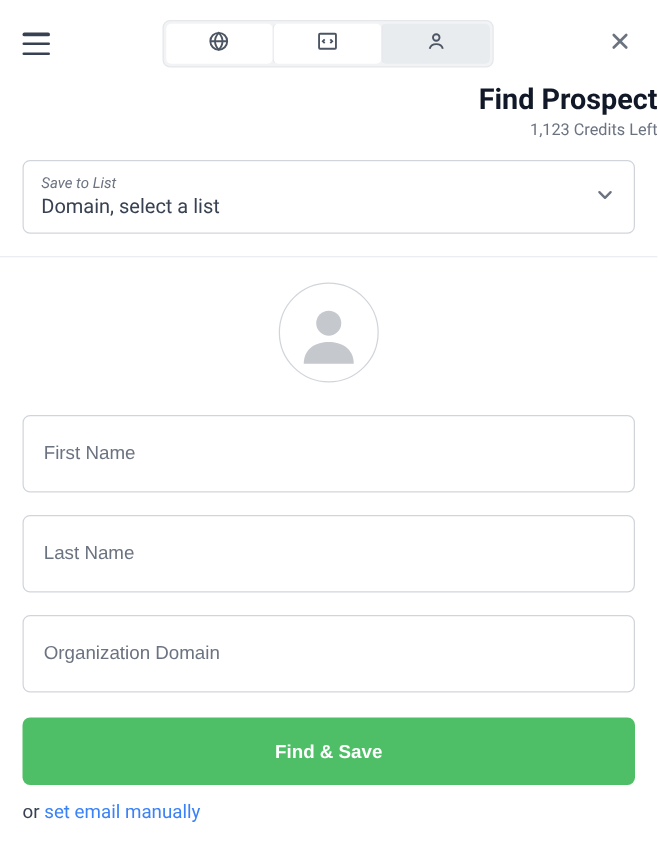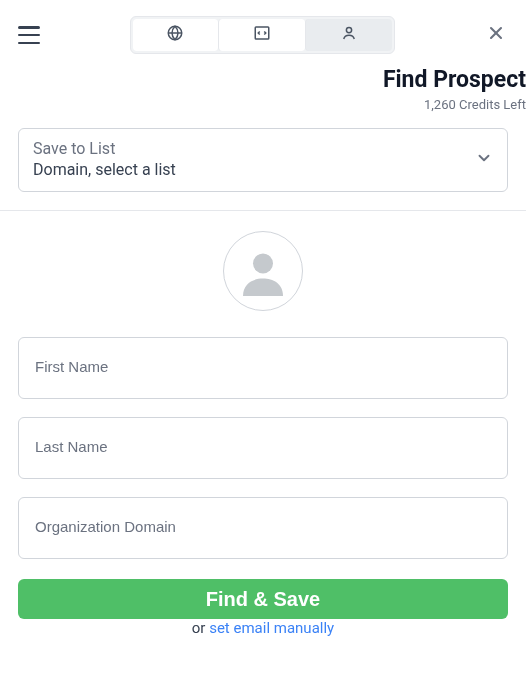--- a/index.html
+++ b/index.html
@@ -34,40 +34,40 @@
   .seg-btn.active { background:#e9ecef; }
   .close-btn { cursor:pointer; color:#6b7280; display:flex; align-items:center; justify-content:center; width:24px; height:24px;}
   .title-block { text-align:right; margin-top:2px; }
   .title { font-size:23px; font-weight:700; color:#111827; }
   .sub { font-size:13px; color:#6b7280; margin-top:4px; }
   .select-wrap { padding:16px 18px 18px 18px; }
   .select-box {
     border:1px solid #d1d5db; border-radius:6px; padding:10px 14px 12px 14px; position:relative; cursor:pointer;
     background:#fff;
   }
-  .select-label { font-size:16px; color:#6b7280; }
+  .select-label { font-size:12px; color:#6b7280;font-style:italic; }
   .select-value { font-size:16px; color:#374151; margin-top:2px; }
   .chevron { position:absolute; right:14px; top:50%; transform:translateY(-50%); color:#6b7280; }
   .divider { height:1px; background:#e5e7eb; width:100%; box-shadow: 0 1px 0 rgba(0,0,0,0.02);}
   .form-area { padding: 20px 18px 10px 18px; background:#fff; }
   .avatar {
     width:80px; height:80px; border-radius:50%; border:1px solid #d1d5db; margin:0 auto 26px auto;
     display:flex; align-items:center; justify-content:center; position:relative; overflow:hidden;
   }
   .avatar svg { fill:#c5c9cd; }
   .input {
-    width:100%; border:1px solid #d1d5db; border-radius:6px; height:62px; padding:0 16px; font-size:11px;
+    width:100%; border:1px solid #d1d5db; border-radius:6px; height:62px; padding:0 16px; font-size:16px;
     margin-bottom:18px; color:#374151; outline:none; background:#fff;
   }
   .input::placeholder { color:#6b7280; font-size:15px; }
   .primary-btn {
-    width:100%; height:40px; background:#4fbf67; color:#fff; border:none; border-radius:6px;
-    font-size:20px; font-weight:600; cursor:pointer; margin-top:2px;
+    width:100%; height:54px; background:#4fbf67; color:#fff; border:none; border-radius:6px;
+    font-size:15px; font-weight:600; cursor:pointer; margin-top:2px;
   }
-  .or-line { text-align:center; font-size:15px; color:#374151; margin-top:0; }
+  .or-line { font-size:15px; color:#374151; margin-top:12px; }
   .or-line a { color:#3b82f6; text-decoration:none; cursor:pointer; }
 </style>
 </head>
 <body>
 
 <div class="topbar">
   <div class="hamburger">
     <span></span>
       <span></span>
       <span></span>
@@ -105,21 +105,21 @@
       <svg width="20" height="20" viewBox="0 0 24 24" fill="none" stroke="#6b7280" stroke-width="2.5" stroke-linecap="round">
         <path d="M6 6l12 12"></path>
           <path d="M18 6L6 18"></path>
       </svg>
     </span>
   </div>
 </div>
 
 <div class="title-block">
   <div class="title">Find Prospect</div>
-  <div class="sub">1,260 Credits Left</div>
+  <div class="sub">1,123 Credits Left</div>
 </div>
 
 <div class="select-wrap">
   <div class="select-box">
     <div class="select-label">Save to List</div>
     <div class="select-value">Domain, select a list</div>
     <span class="chevron">
       <svg width="18" height="18" viewBox="0 0 24 24" fill="none" stroke="#6b7280" stroke-width="2.5" stroke-linecap="round" stroke-linejoin="round">
         <path d="M6 9l6 6 6-6"></path>
       </svg>

